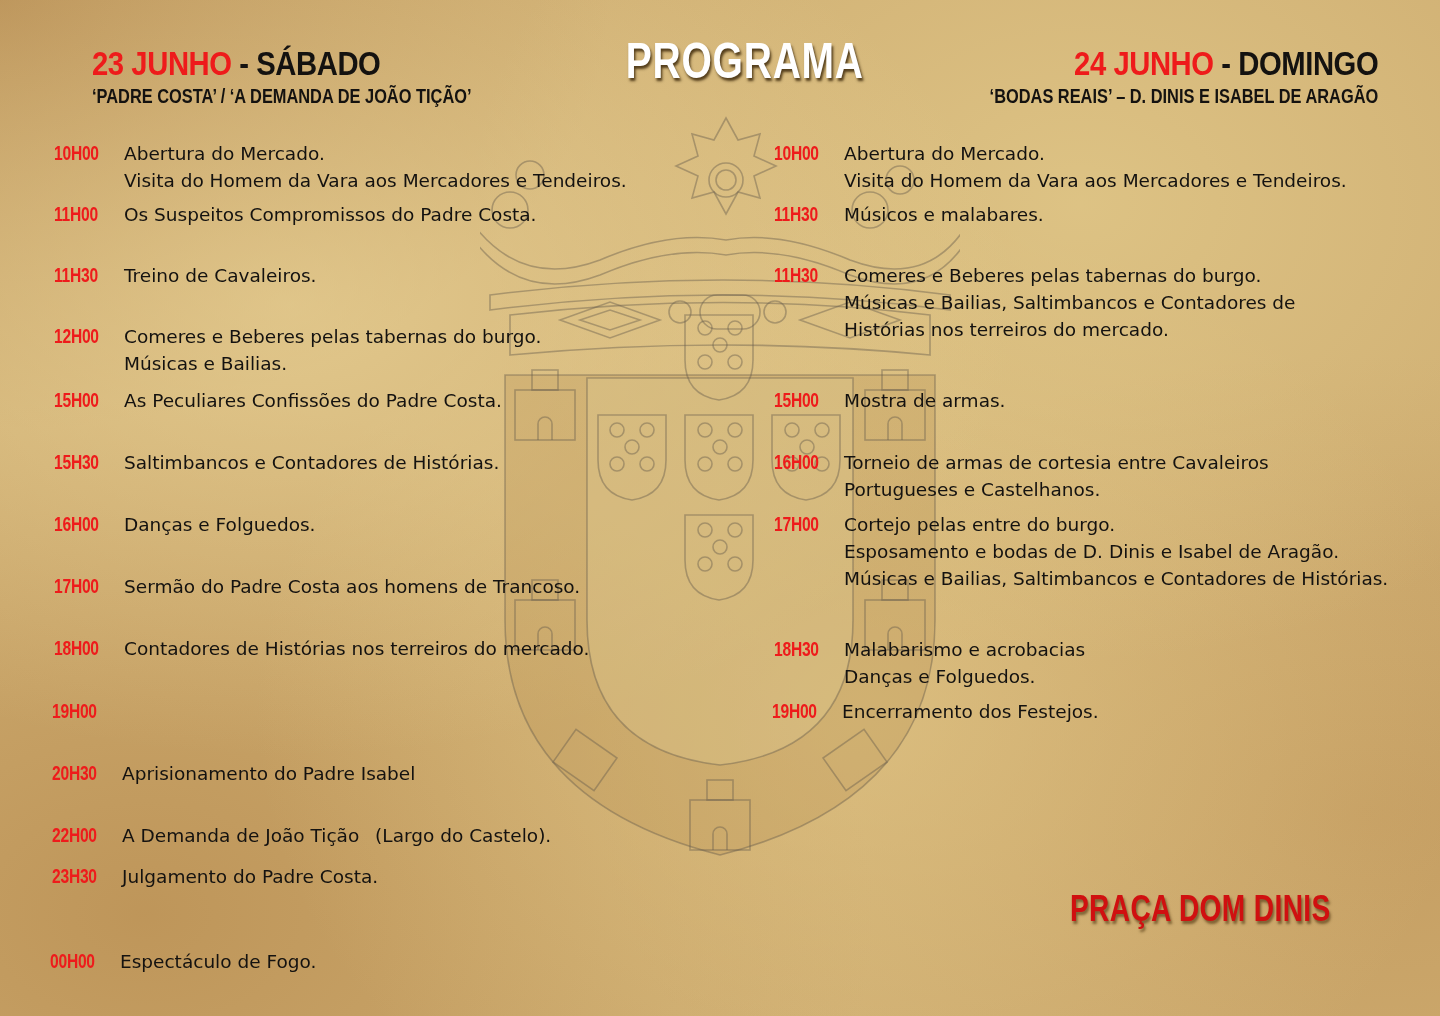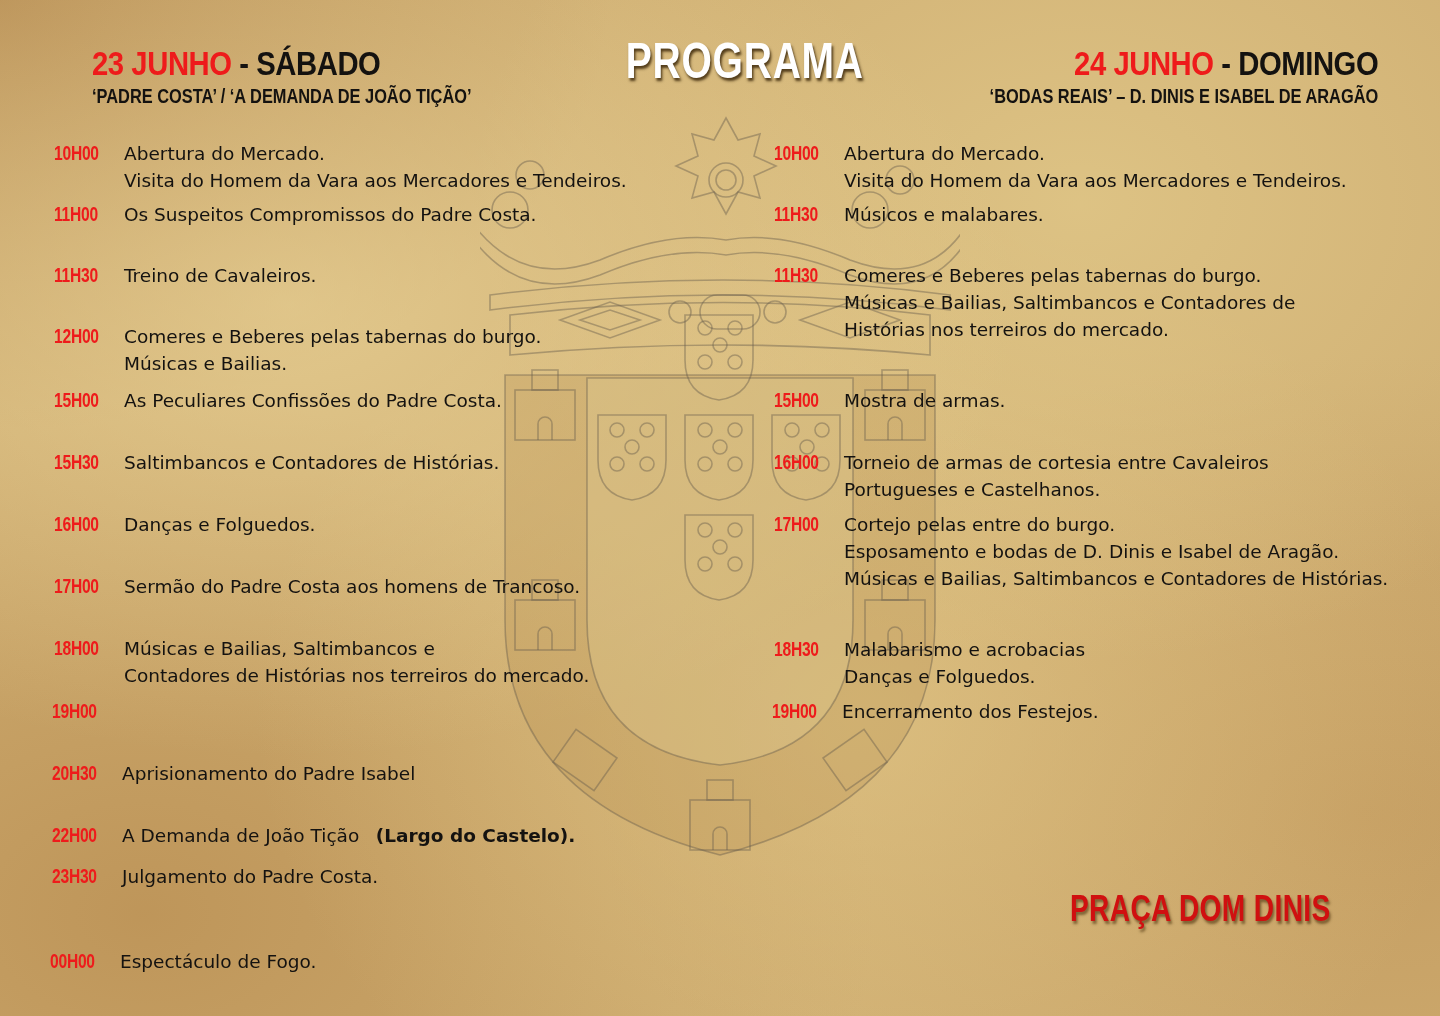--- a/index.html
+++ b/index.html
@@ -32,21 +32,21 @@
     font-family: "Liberation Sans", sans-serif; font-weight: 700; font-size: 50px; color: #ffffff;
     transform: scaleX(0.78); transform-origin: center; letter-spacing: 1px;
     text-shadow: 2px 3px 3px rgba(60,40,10,0.85); white-space: nowrap; }
 
   .event { position: absolute; display: flex; align-items: flex-start; }
   .event .time { width: 70px; flex: none; font-family: "Liberation Sans", sans-serif; font-weight: 700; color: #ee1b1b;
     font-size: 20px; line-height: 27px; transform: scaleX(0.78); transform-origin: left center; letter-spacing: -0.3px; white-space: nowrap; }
   .event .lines { font-size: 18.5px; line-height: 27px; white-space: nowrap; }
   .event .lines div { display: block; }
   .event .bold { font-weight: 400; }
-  .event .note { font-weight: 700; margin-left: 10px; }
+  .event .note { font-weight: 400; margin-left: 10px; }
 
   .venue { position: absolute; left: 1070px; top: 888px; font-family: "Liberation Sans", sans-serif; font-weight: 700;
     font-size: 36px; color: #d01010; transform: scaleX(0.78); transform-origin: left center; white-space: nowrap;
     text-shadow: 2px 3px 3px rgba(70,45,10,0.6); letter-spacing: 0.5px; }
 </style>
 </head>
 <body>
 
 <div class="crest">
   <svg viewBox="0 0 480 760" fill="none" stroke="#6b5f4e" stroke-opacity="0.45" stroke-width="1.6">
@@ -191,21 +191,20 @@
   </div>
   <div class="event" style="left:54px;top:573px">
     <span class="time">17H00</span>
     <div class="lines">
         <div>Sermão do Padre Costa aos homens de Trancoso.</div>
       </div>
   </div>
   <div class="event" style="left:54px;top:635px">
     <span class="time">18H00</span>
     <div class="lines">
-        <div>Músicas e Bailias, Saltimbancos e</div>
         <div>Contadores de Histórias nos terreiros do mercado.</div>
       </div>
   </div>
   <div class="event" style="left:52px;top:698px">
     <span class="time">19H00</span>
   </div>
   <div class="event" style="left:52px;top:760px">
     <span class="time">20H30</span>
     <div class="lines">
         <div class="bold">Aprisionamento do Padre Isabel</div>

